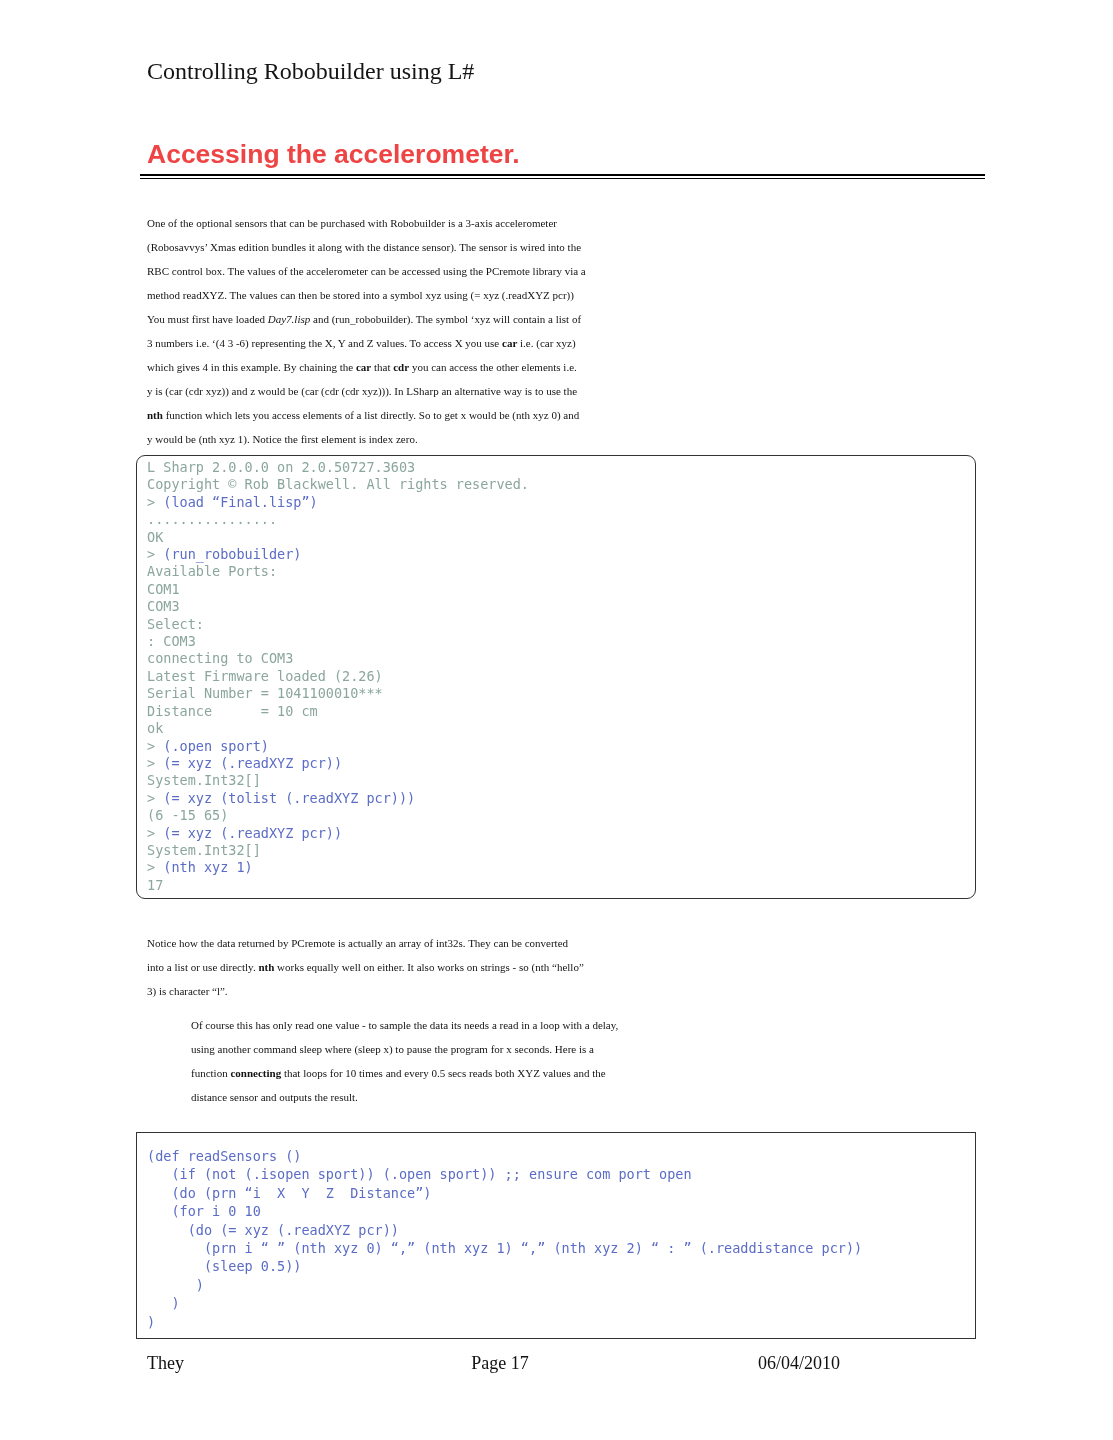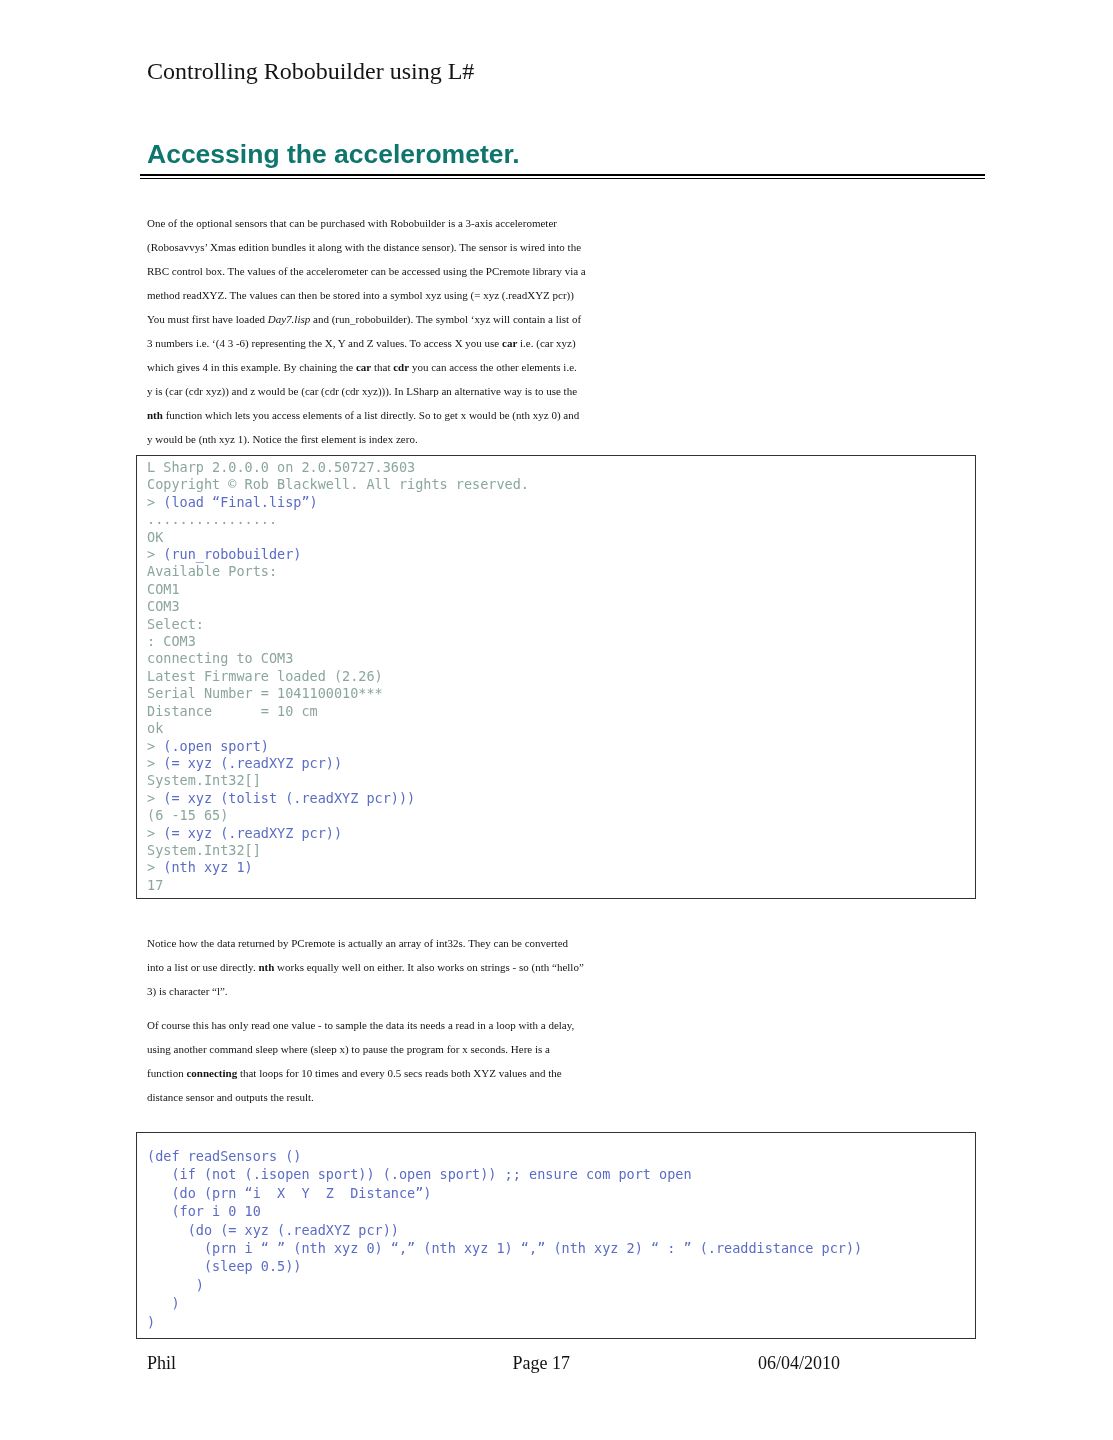--- a/index.html
+++ b/index.html
@@ -13,48 +13,48 @@
     overflow:hidden;
   }
   .doc-header{
     position:absolute;left:147px;top:58px;
     font-size:24px;
   }
   .section-head{position:absolute;left:140px;top:139px;width:845px;}
   .section-head h1{
     margin:0;padding:0 0 0 7px;
     font-family:"Liberation Sans",sans-serif;
-    font-weight:bold;font-size:26.5px;color:#0f766e;
+    font-weight:bold;font-size:26.5px;color:#ef4444;
   }
   .rule-thick{border-top:2px solid #000;margin-top:4px;}
   .rule-thin{border-top:1px solid #000;margin-top:2px;}
   .body-text{
     position:absolute;left:147px;width:920px;margin:0;
     font-size:11px;line-height:24px;
     white-space:pre-wrap;
   }
   .p1{top:211px;}
   .p2{top:931px;}
-  .p3{top:1013px;}
+  .p3{top:1013px;margin-left:44px;}
   .codebox{
     position:absolute;left:136px;width:818px;
     border:1px solid var(--border,#333);
     padding:3px 10px 4px 10px;
     font-family:"DejaVu Sans Mono","Liberation Mono",monospace;
     font-size:13.5px;
     white-space:pre;
   }
-  .terminal{top:455px;line-height:17.4px;}
+  .terminal{top:455px;line-height:17.4px;border-radius:9px;}
   .listing{top:1132px;line-height:18.4px;padding-top:14px;padding-bottom:7px;}
   .tline{white-space:pre;}
   .c-out{color:var(--output,#8ba69c);}
   .c-in{color:var(--input,#5b6cc6);}
   .footer{position:absolute;left:0;top:1353px;width:1113px;font-size:18px;color:#111;}
   .f-left{position:absolute;left:147px;}
-  .f-center{position:absolute;left:430px;width:140px;text-align:right;}
+  .f-center{position:absolute;left:430px;width:140px;text-align:center;}
   .f-right{position:absolute;left:758px;}
 </style>
 </head>
 <body>
 
 <div class="page">
 
   <div class="doc-header">Controlling Robobuilder using L#</div>
 
   <div class="section-head">
@@ -81,18 +81,18 @@
 3) is character “l”.</span></p>
 
   <p class="body-text p3"><span>Of course this has only read one value - to sample the data its needs a read in a loop with a delay,
 using another command sleep where (sleep x) to pause the program for x seconds. Here is a
 function </span><b>connecting</b><span> that loops for 10 times and every 0.5 secs reads both XYZ values and the
 distance sensor and outputs the result.</span></p>
 
   <div class="codebox listing"><div class="tline"><span class="c-in">(def readSensors ()</span></div><div class="tline"><span class="c-in">   (if (not (.isopen sport)) (.open sport)) ;; ensure com port open</span></div><div class="tline"><span class="c-in">   (do (prn “i  X  Y  Z  Distance”)</span></div><div class="tline"><span class="c-in">   (for i 0 10</span></div><div class="tline"><span class="c-in">     (do (= xyz (.readXYZ pcr))</span></div><div class="tline"><span class="c-in">       (prn i “ ” (nth xyz 0) “,” (nth xyz 1) “,” (nth xyz 2) “ : ” (.readdistance pcr))</span></div><div class="tline"><span class="c-in">       (sleep 0.5))</span></div><div class="tline"><span class="c-in">      )</span></div><div class="tline"><span class="c-in">   )</span></div><div class="tline"><span class="c-in">)</span></div></div>
 
   <div class="footer">
-    <span class="f-left">Phil</span>
+    <span class="f-left">They</span>
     <span class="f-center">Page 17</span>
     <span class="f-right">06/04/2010</span>
   </div>
 
 </div>
 
 </body></html>

